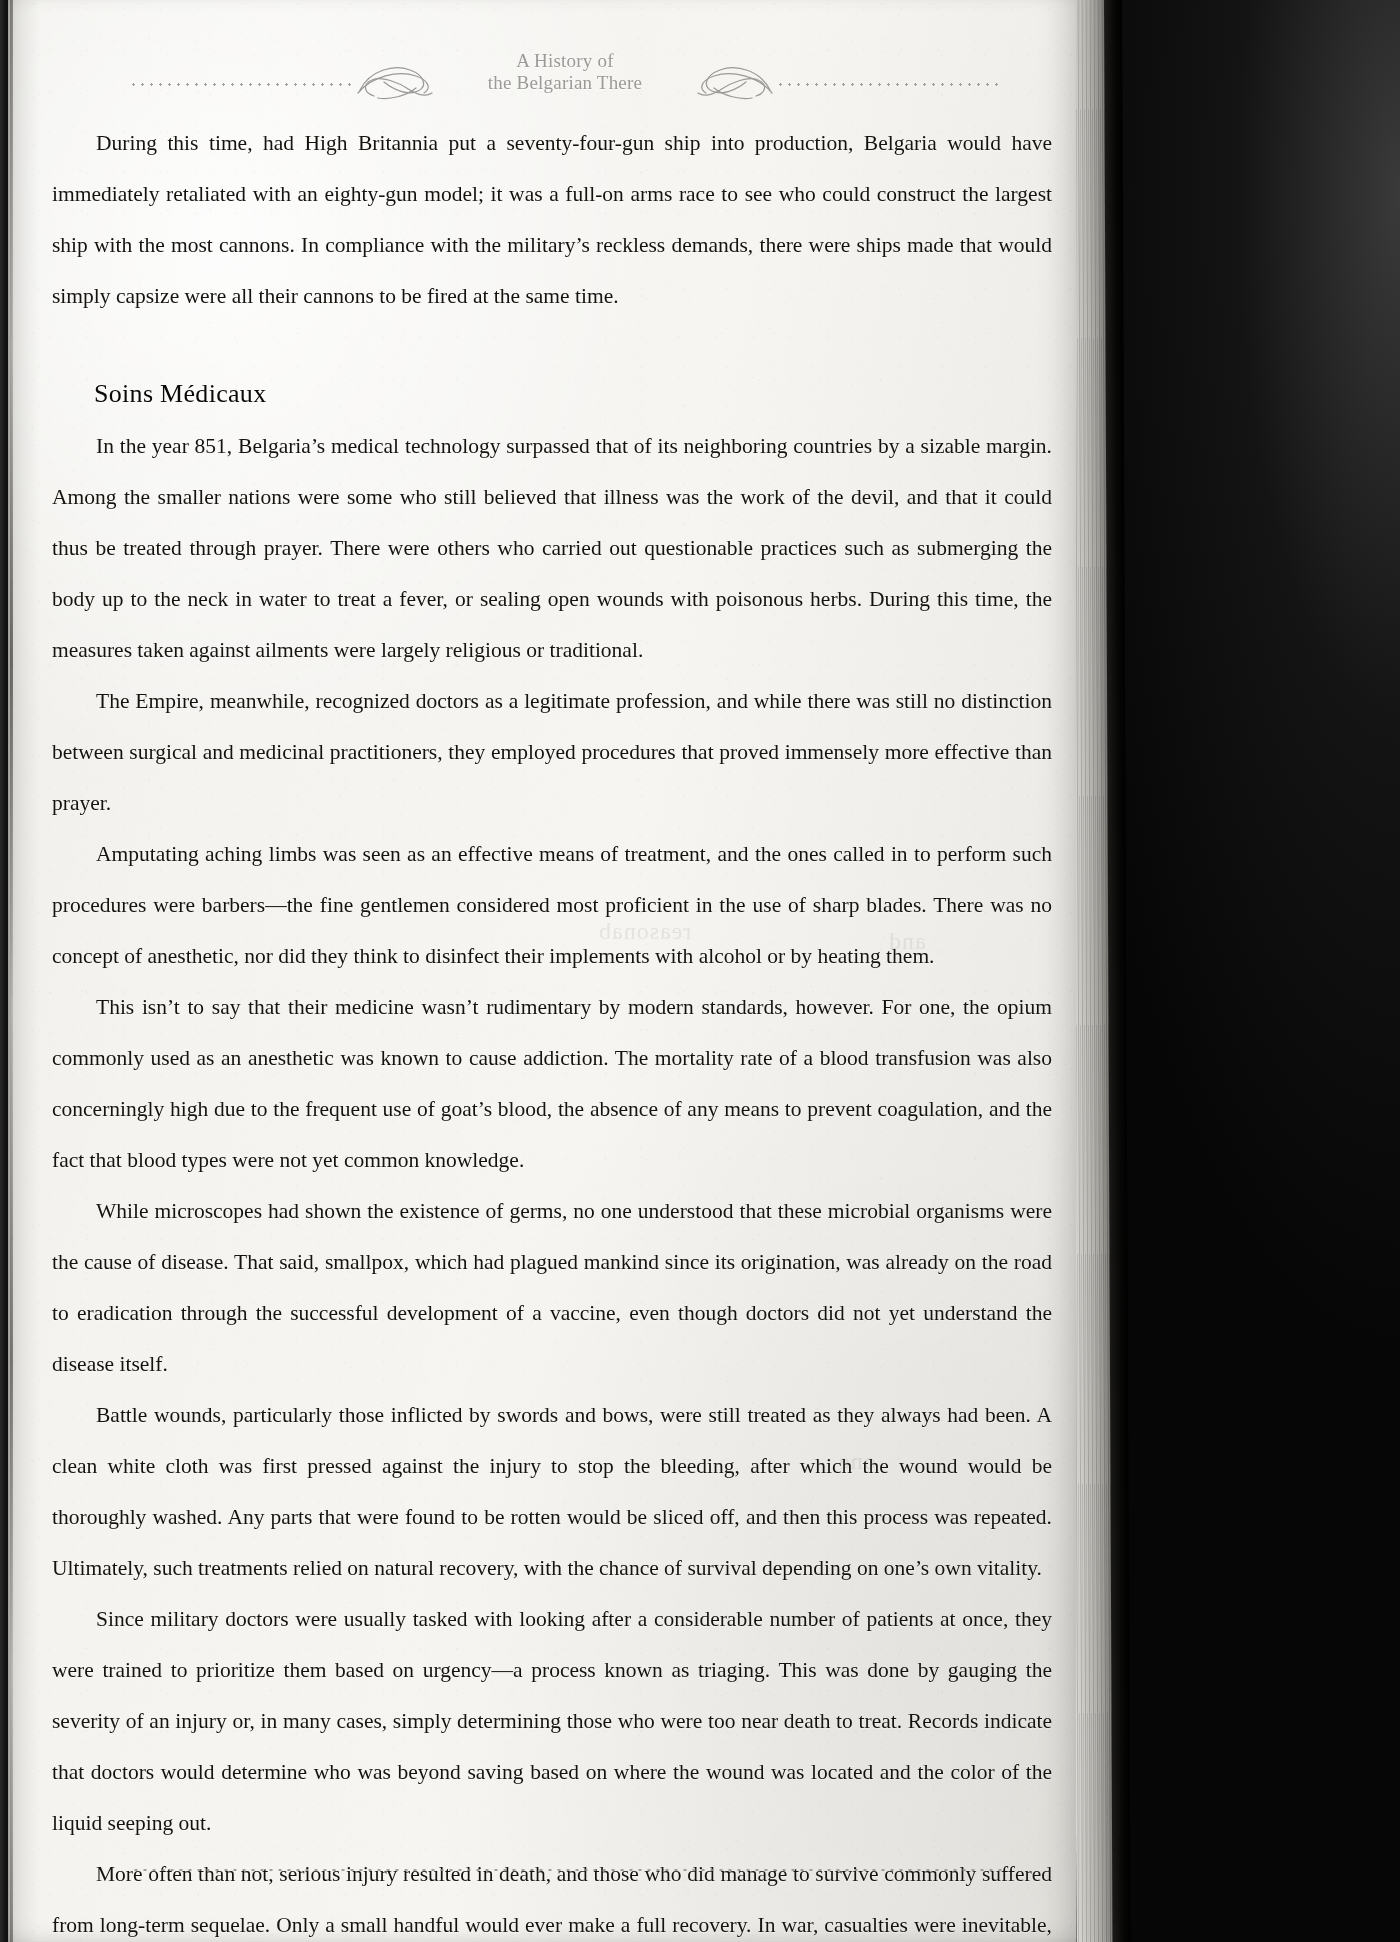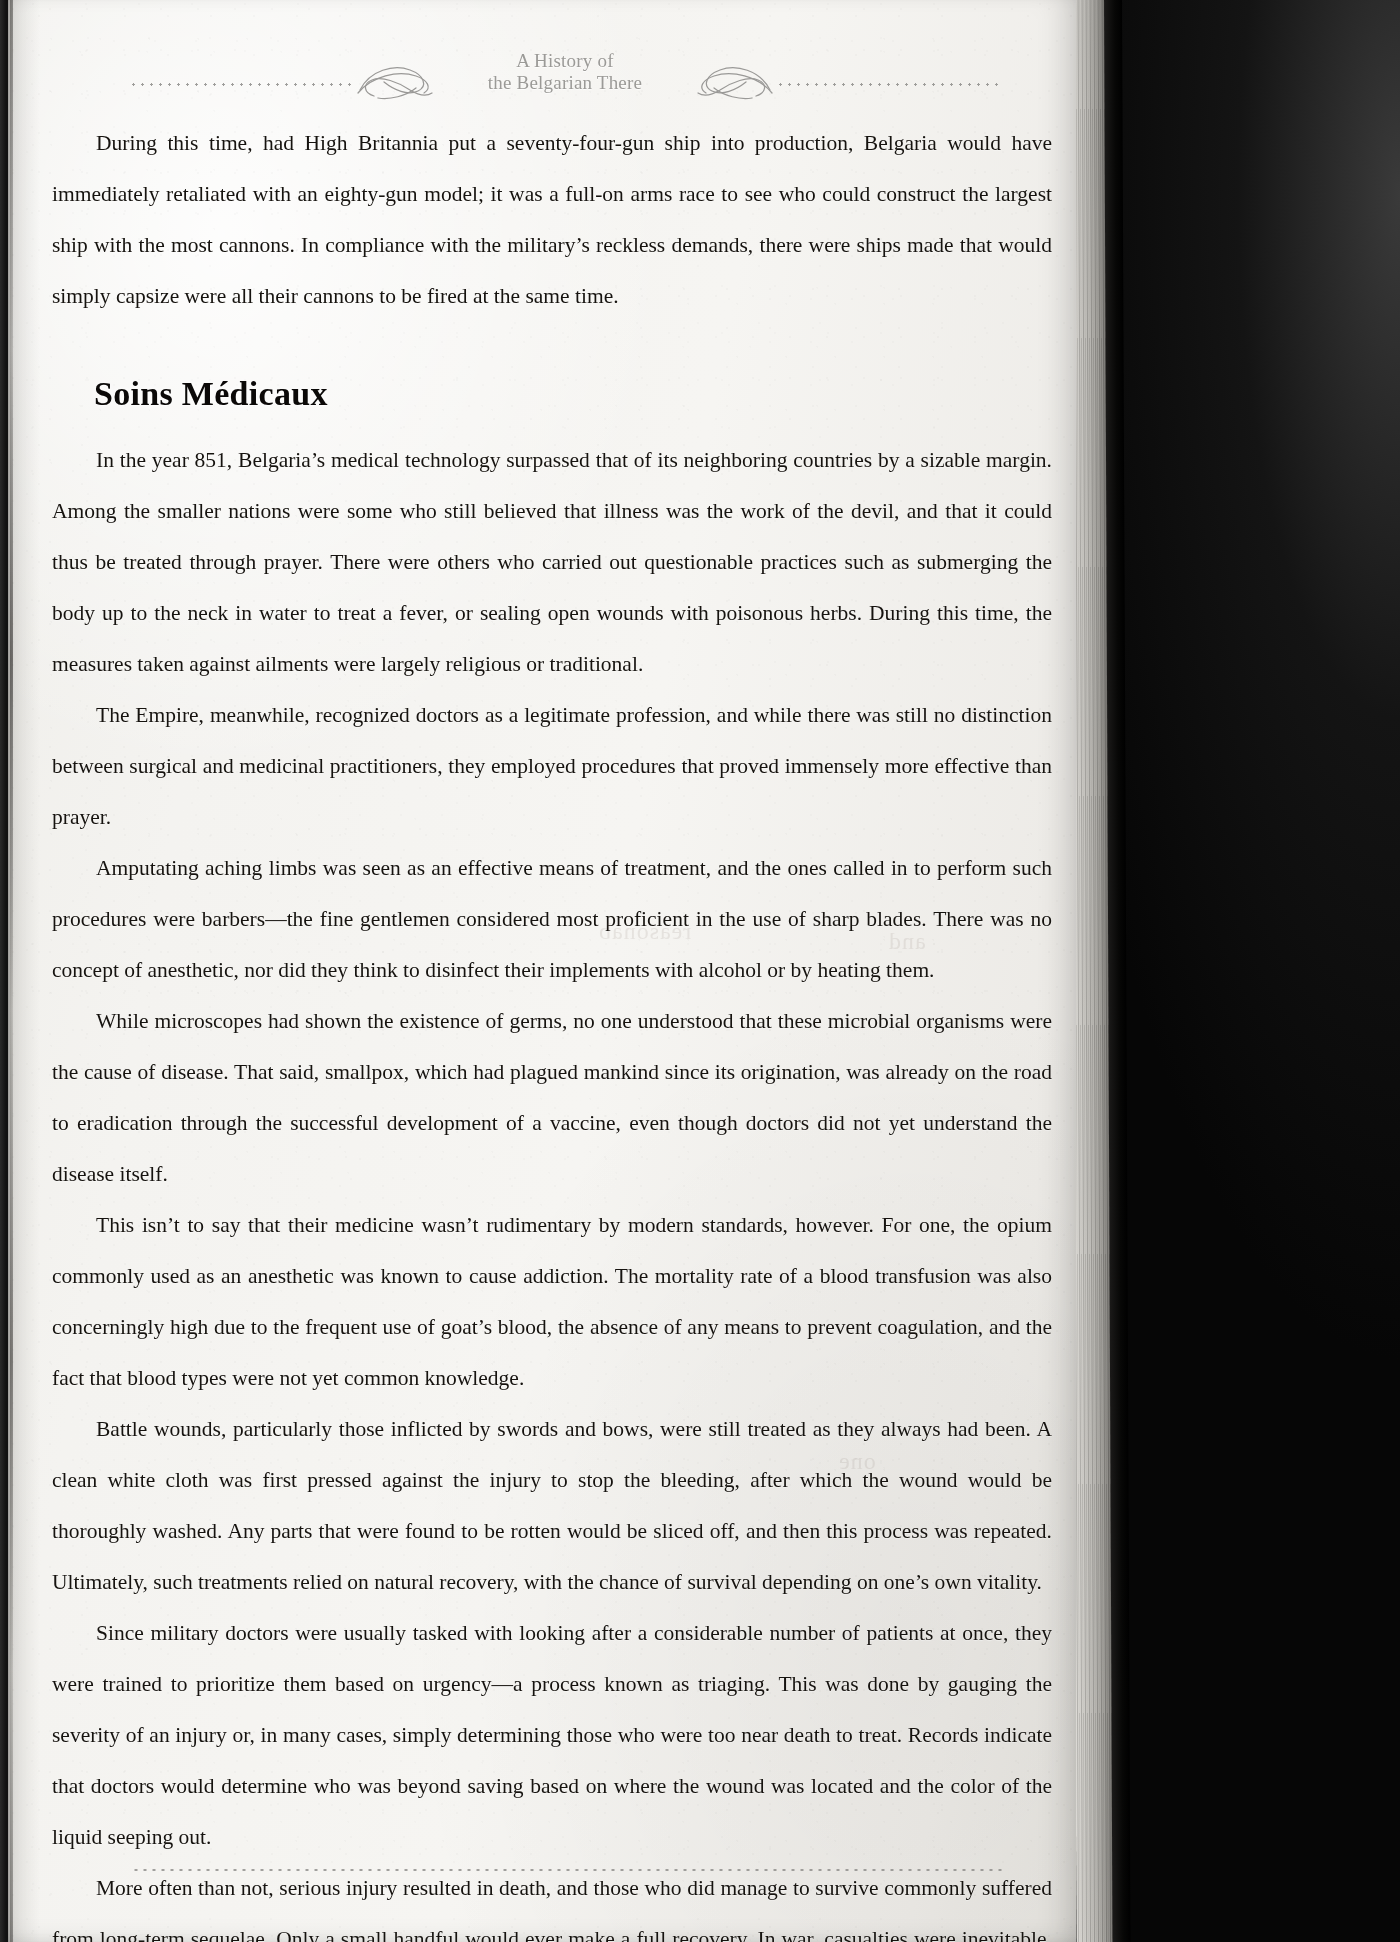--- a/index.html
+++ b/index.html
@@ -153,23 +153,23 @@
     text-align:justify;
     text-shadow:0 0 1px rgba(255,255,255,.55), 0 1px 1px rgba(255,255,255,.4);
   }
   .body p{
     text-indent:44px;
     margin:0;
     hyphens:manual;
   }
 
   h2.section{
-    font-size:34px;
-    font-weight:bold;
-    margin:46px 0 16px 42px;
+    font-size:26px;
+    font-weight:normal;
+    margin:46px 0 2px 42px;
     color:#0b0908;
     letter-spacing:.3px;
     text-shadow:
        0 0 10px rgba(255,255,255,.95),
        0 0 18px rgba(255,255,255,.8),
        0 1px 0 rgba(255,255,255,.7);
   }
 
   
   .ghost{
@@ -244,22 +244,22 @@
 
   <div class="body">
 
     <p>During this time, had High Britannia put a seventy-four-gun ship into production, Belgaria would have immediately retaliated with an eighty-gun model; it was a full-on arms race to see who could construct the largest ship with the most cannons. In compliance with the military’s reckless demands, there were ships made that would simply capsize were all their cannons to be fired at the same time.</p>
 
     <h2 class="section">Soins Médicaux</h2>
 
     <p>In the year 851, Belgaria’s medical technology surpassed that of its neighboring countries by a sizable margin. Among the smaller nations were some who still believed that illness was the work of the devil, and that it could thus be treated through prayer. There were others who carried out questionable practices such as submerging the body up to the neck in water to treat a fever, or sealing open wounds with poisonous herbs. During this time, the measures taken against ailments were largely religious or traditional.</p>
     <p>The Empire, meanwhile, recognized doctors as a legitimate profession, and while there was still no distinction between surgical and medicinal practitioners, they employed procedures that proved immensely more effective than prayer.</p>
     <p>Amputating aching limbs was seen as an effective means of treatment, and the ones called in to perform such procedures were barbers—the fine gentlemen considered most proficient in the use of sharp blades. There was no concept of anesthetic, nor did they think to disinfect their implements with alcohol or by heating them.</p>
+    <p>This isn’t to say that their medicine wasn’t rudimentary by modern standards, however. For one, the opium commonly used as an anesthetic was known to cause addiction. The mortality rate of a blood transfusion was also concerningly high due to the frequent use of goat’s blood, the absence of any means to prevent coagulation, and the fact that blood types were not yet common knowledge.</p>
     <p>While microscopes had shown the existence of germs, no one understood that these microbial organisms were the cause of disease. That said, smallpox, which had plagued mankind since its origination, was already on the road to eradication through the successful development of a vaccine, even though doctors did not yet understand the disease itself.</p>
-    <p>This isn’t to say that their medicine wasn’t rudimentary by modern standards, however. For one, the opium commonly used as an anesthetic was known to cause addiction. The mortality rate of a blood transfusion was also concerningly high due to the frequent use of goat’s blood, the absence of any means to prevent coagulation, and the fact that blood types were not yet common knowledge.</p>
     <p>Battle wounds, particularly those inflicted by swords and bows, were still treated as they always had been. A clean white cloth was first pressed against the injury to stop the bleeding, after which the wound would be thoroughly washed. Any parts that were found to be rotten would be sliced off, and then this process was repeated. Ultimately, such treatments relied on natural recovery, with the chance of survival depending on one’s own vitality.</p>
     <p>Since military doctors were usually tasked with looking after a considerable number of patients at once, they were trained to prioritize them based on urgency—a process known as triaging. This was done by gauging the severity of an injury or, in many cases, simply determining those who were too near death to treat. Records indicate that doctors would determine who was beyond saving based on where the wound was located and the color of the liquid seeping out.</p>
     <p>More often than not, serious injury resulted in death, and those who did manage to survive commonly suffered from long-term sequelae. Only a small handful would ever make a full recovery. In war, casualties were inevitable, and there was no convenient healing magic nor any magic potions to bring back the dead.</p>
   </div>
 
   <span class="ghost" style="top:918px; left:590px;">reasonab</span>
   <span class="ghost" style="top:928px; left:880px;">and</span>
   <span class="ghost" style="top:1448px; left:830px;">one</span>
 
   <div class="footer-rule"></div>

